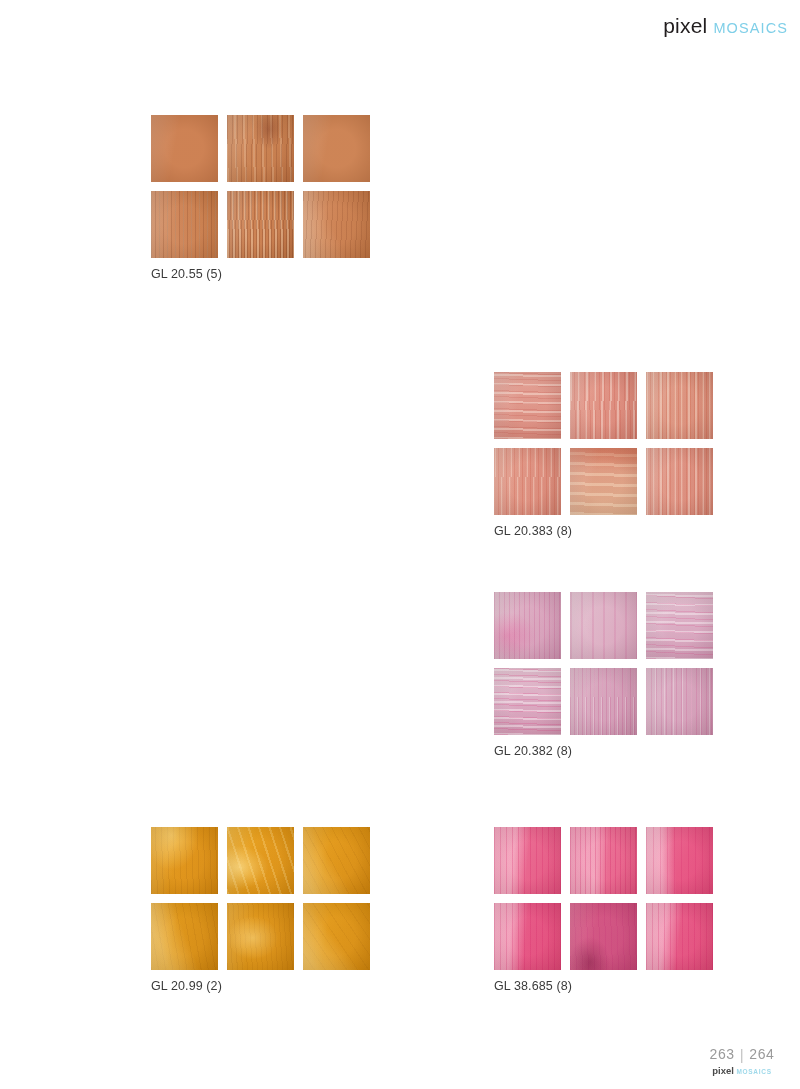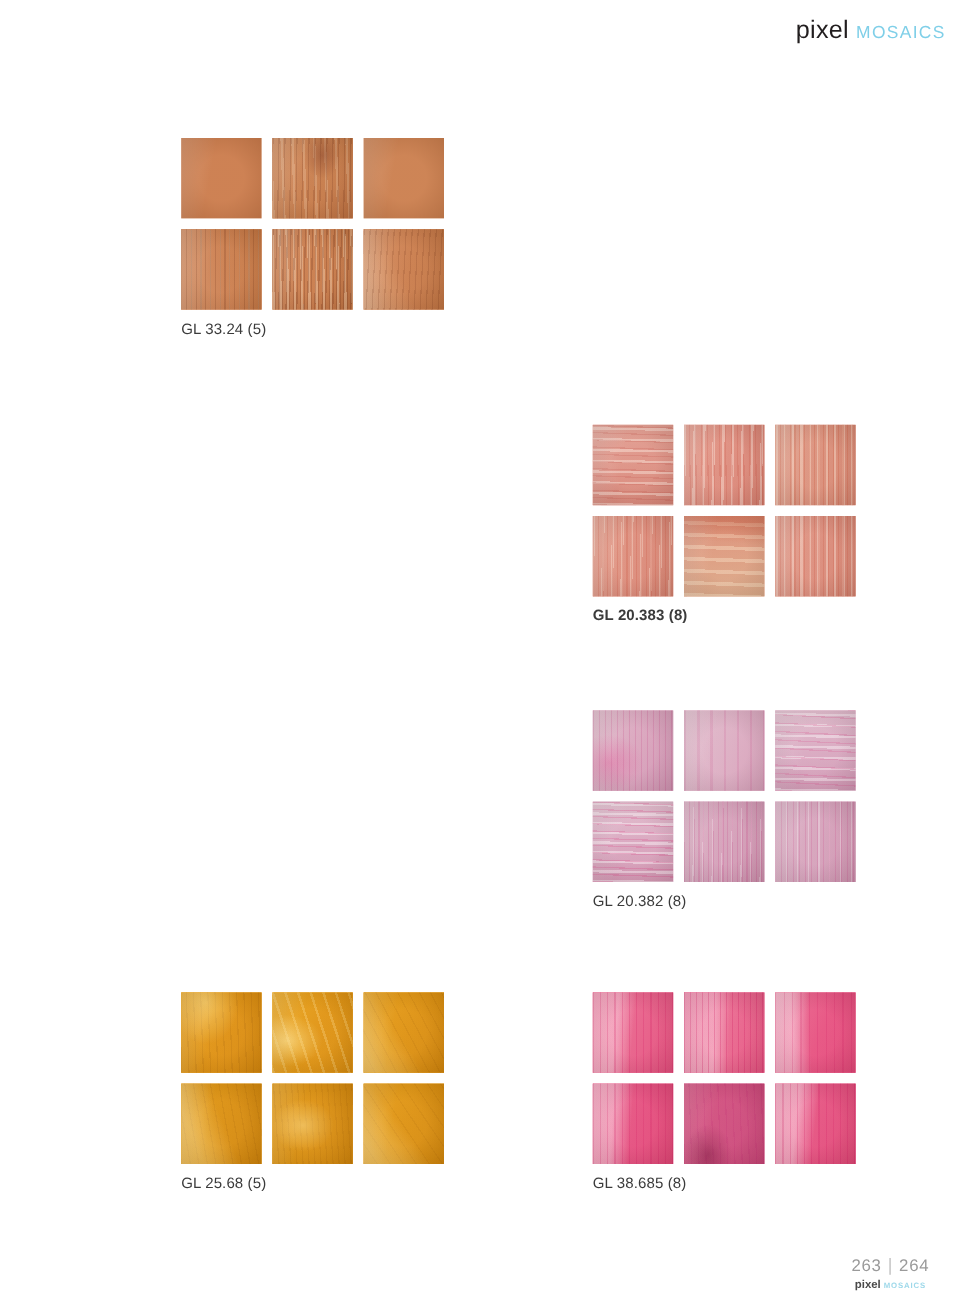--- a/index.html
+++ b/index.html
@@ -449,25 +449,25 @@
 
   <div class="swatch-group" style="left:151px; top:115px;">
     <div class="tile-grid">
       <div class="tile tex-c55-1"></div>
       <div class="tile tex-c55-2"></div>
       <div class="tile tex-c55-3"></div>
       <div class="tile tex-c55-4"></div>
       <div class="tile tex-c55-5"></div>
       <div class="tile tex-c55-6"></div>
     </div>
-    <div class="swatch-label">GL 33.24 (5)</div>
-  </div>
-
-
-  <div class="swatch-group" style="left:494px; top:354px;font-weight:bold;">
+    <div class="swatch-label">GL 20.55 (5)</div>
+  </div>
+
+
+  <div class="swatch-group" style="left:494px; top:372px;">
     <div class="tile-grid">
       <div class="tile tex-s383-1"></div>
       <div class="tile tex-s383-2"></div>
       <div class="tile tex-s383-3"></div>
       <div class="tile tex-s383-4"></div>
       <div class="tile tex-s383-5"></div>
       <div class="tile tex-s383-6"></div>
     </div>
     <div class="swatch-label">GL 20.383 (8)</div>
   </div>
@@ -487,21 +487,21 @@
 
   <div class="swatch-group" style="left:151px; top:827px;">
     <div class="tile-grid">
       <div class="tile tex-a99-1"></div>
       <div class="tile tex-a99-2"></div>
       <div class="tile tex-a99-3"></div>
       <div class="tile tex-a99-4"></div>
       <div class="tile tex-a99-5"></div>
       <div class="tile tex-a99-6"></div>
     </div>
-    <div class="swatch-label">GL 25.68 (5)</div>
+    <div class="swatch-label">GL 20.99 (2)</div>
   </div>
 
   <div class="swatch-group" style="left:494px; top:827px;">
     <div class="tile-grid">
       <div class="tile tex-m381-1"></div>
       <div class="tile tex-m381-2"></div>
       <div class="tile tex-m381-3"></div>
       <div class="tile tex-m381-4"></div>
       <div class="tile tex-m381-5"></div>
       <div class="tile tex-m381-6"></div>

